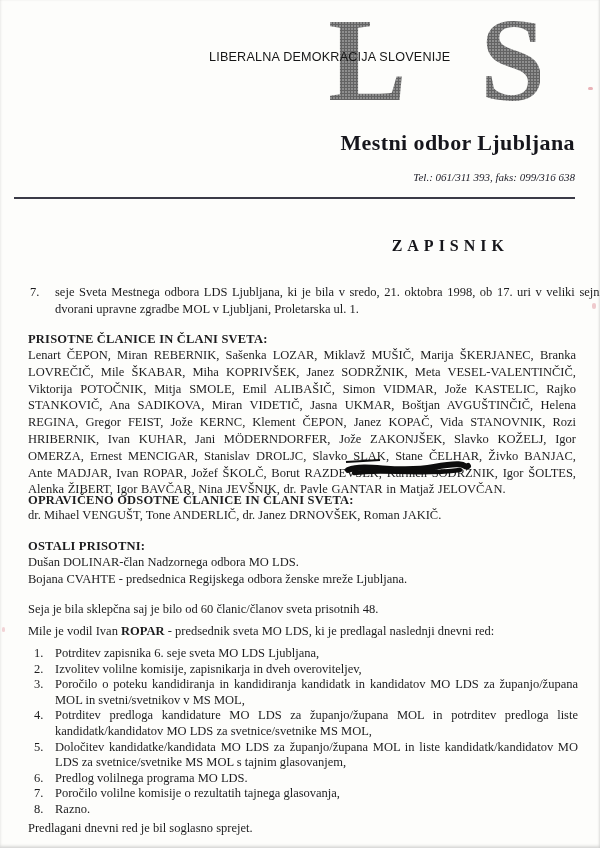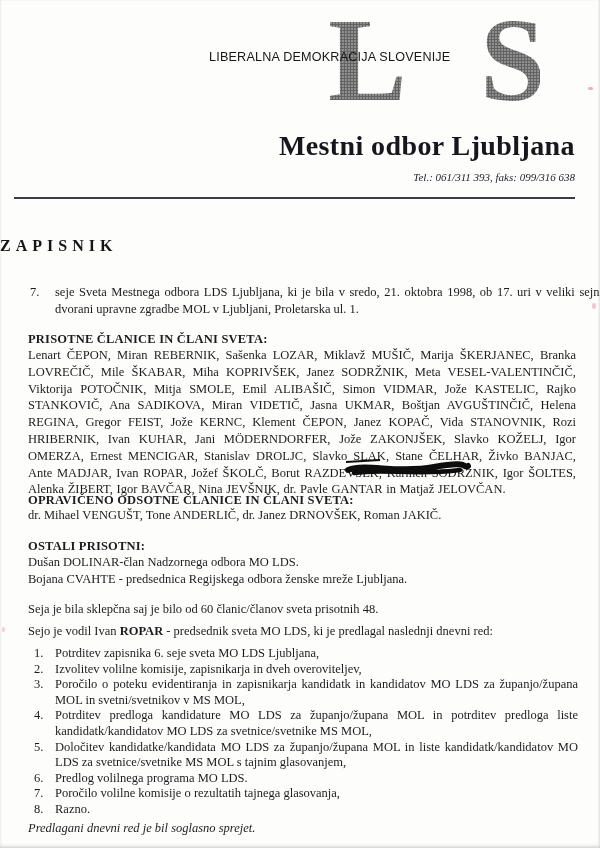--- a/index.html
+++ b/index.html
@@ -37,36 +37,36 @@
     }
   }
   .lds-d{display:inline-block;transform:skewX(-12deg);}
   .lds-d-slash{
     position:absolute;left:138px;top:42px;z-index:2;
     width:13px;height:56px;background:#fdfdfb;
     transform:rotate(18deg);
   }
   .org-title{
     position:absolute;right:25px;top:130px;z-index:3;
-    font-size:28px;font-weight:700;color:#16161c;
+    font-size:22px;font-weight:700;color:#16161c;
     letter-spacing:.4px;white-space:nowrap;
   }
   .address{
     position:absolute;right:25px;top:171px;z-index:3;
     font-size:11px;font-style:italic;line-height:13.5px;
     text-align:right;color:#23232d;white-space:nowrap;
   }
   .rule{
     position:absolute;left:14px;top:197px;width:561px;height:2px;
     background:#3b3b47;
   }
   
   .doc-title{
     position:absolute;left:0;top:237px;width:509px;
-    text-align:left;font-size:16px;font-weight:700;
+    text-align:right;font-size:16px;font-weight:700;
     letter-spacing:5px;color:#15151a;
   }
   .blk{position:absolute;left:28px;width:548px;font-size:12.5px;line-height:16.5px;}
   .just{text-align:justify;}
   .hang{padding-left:27px;}
   .hang .num{position:absolute;left:2px;top:0;}
   .heading{font-weight:700;letter-spacing:.2px;}
   .intro{top:284px;line-height:17px;}
   .h-present{top:331px;}
   .p-present{top:347px;line-height:16.8px;word-spacing:.5px;}
@@ -74,21 +74,21 @@
   .p-excused{top:507px;}
   .h-others{top:538px;}
   .p-others1{top:554px;}
   .p-others2{top:571px;}
   .p-quorum{top:601px;}
   .p-chair{top:623px;}
   .agenda{top:646px;left:34px;width:544px;}
   .agenda-item{display:flex;font-size:12.5px;line-height:15.6px;}
   .agenda-item .num{flex:0 0 21px;}
   .agenda-item .txt{flex:1;text-align:justify;}
-  .closing{top:820px;font-style:italic;}
+  .closing{top:820px;}
   b{font-weight:700;}
   
   .scribble{position:absolute;left:344px;top:458px;width:128px;height:20px;z-index:4;}
   
   .speck{position:absolute;border-radius:2px;background:#e4a0a8;opacity:.8;}
   .speck1{left:588px;top:87px;width:5px;height:3px;}
   .speck2{left:592px;top:303px;width:4px;height:6px;opacity:.55;}
   .speck3{left:2px;top:627px;width:3px;height:5px;opacity:.45;}
 </style>
 </head>
@@ -118,37 +118,37 @@
 
   <div class="blk heading h-excused">OPRAVIČENO ODSOTNE ČLANICE IN ČLANI SVETA:</div>
   <div class="blk p-excused">dr. Mihael VENGUŠT, Tone ANDERLIČ, dr. Janez DRNOVŠEK, Roman JAKIČ.</div>
 
   <div class="blk heading h-others">OSTALI PRISOTNI:</div>
   <div class="blk p-others1">Dušan DOLINAR-član Nadzornega odbora MO LDS.</div>
   <div class="blk p-others2">Bojana CVAHTE - predsednica Regijskega odbora ženske mreže Ljubljana.</div>
 
   <div class="blk p-quorum">Seja je bila sklepčna saj je bilo od 60 članic/članov sveta prisotnih 48.</div>
 
-  <div class="blk p-chair"><span>Sejo je vodil Ivan </span><b>ROPAR</b><span> - predsednik sveta MO LDS, ki je predlagal naslednji dnevni red:</span></div>
+  <div class="blk p-chair"><span>Mile je vodil Ivan </span><b>ROPAR</b><span> - predsednik sveta MO LDS, ki je predlagal naslednji dnevni red:</span></div>
 
   <div class="blk agenda">
 
       <div class="agenda-item">
         <span class="num">1.</span>
         <span class="txt">Potrditev zapisnika 6. seje sveta MO LDS Ljubljana,</span>
       </div>
 
       <div class="agenda-item">
         <span class="num">2.</span>
         <span class="txt">Izvolitev volilne komisije, zapisnikarja in dveh overoviteljev,</span>
       </div>
 
       <div class="agenda-item">
         <span class="num">3.</span>
-        <span class="txt">Poročilo o poteku evidentiranja in zapisnikarja kandidatk in kandidatov MO LDS za županjo/župana MOL in svetni/svetnikov v MS MOL,</span>
+        <span class="txt">Poročilo o poteku kandidiranja in kandidiranja kandidatk in kandidatov MO LDS za županjo/župana MOL in svetni/svetnikov v MS MOL,</span>
       </div>
 
       <div class="agenda-item">
         <span class="num">4.</span>
         <span class="txt">Potrditev predloga kandidature MO LDS za županjo/župana MOL in potrditev predloga liste kandidatk/kandidatov MO LDS za svetnice/svetnike MS MOL,</span>
       </div>
 
       <div class="agenda-item">
         <span class="num">5.</span>
         <span class="txt">Določitev kandidatke/kandidata MO LDS za županjo/župana MOL in liste kandidatk/kandidatov MO LDS za svetnice/svetnike MS MOL s tajnim glasovanjem,</span>

